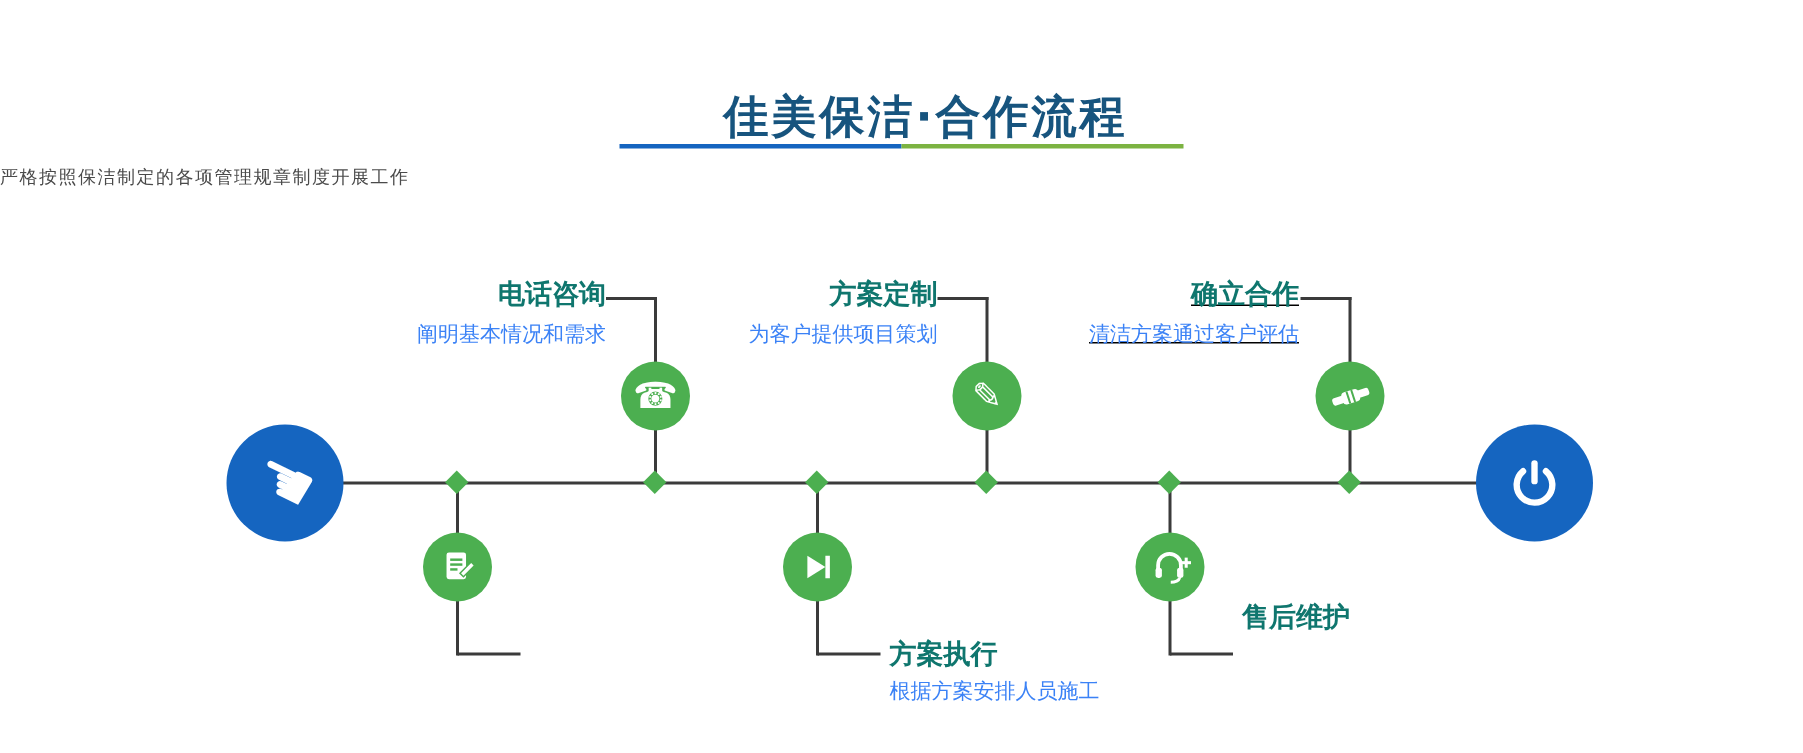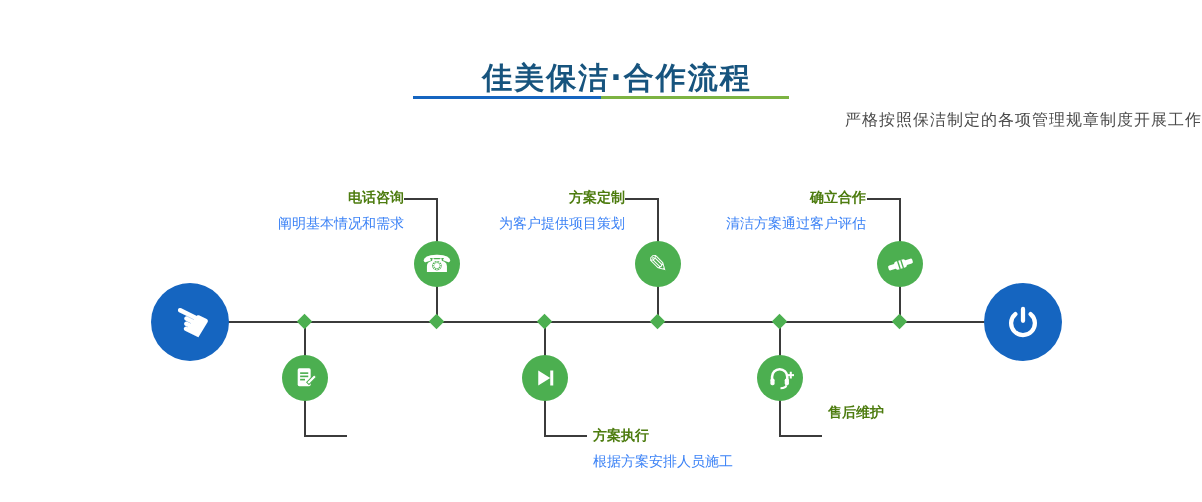--- a/index.html
+++ b/index.html
@@ -10,37 +10,37 @@
   .page-title {
     position:absolute; top:42px; left:0; width:100%; margin:16px;
     text-align:center; font-size:30px; font-weight:bold; color:#17547e;
     letter-spacing:2px;
   }
   .title-divider { position:absolute; top:96px; left:413px; width:376px; height:3px; display:flex; }
   .title-divider .seg-blue  { flex:1; background:#1565c0; }
   .title-divider .seg-green { flex:1; background:#7cb342; }
   .page-subtitle {
     position:absolute; top:110px; left:0; width:100%; margin:0;
-    text-align:right; font-size:16px; color:#4a4a4a; letter-spacing:1px;
+    text-align:left; font-size:12px; color:#4a4a4a; letter-spacing:1px;
   }
   .main-line { position:absolute; top:321px; left:190px; width:833px; height:2px; background:#3b3b3b; z-index:0; }
   .conn { position:absolute; background:#3b3b3b; z-index:1; }
   .diamond { position:absolute; width:11px; height:11px; background:#4caf50; transform:rotate(45deg); z-index:2; }
   .endpoint {
     position:absolute; width:78px; height:78px; border-radius:50%;
     background:#1565c0; display:flex; align-items:center; justify-content:center; z-index:3;
   }
   .hand-glyph { color:#fff; font-size:44px; line-height:1; transform:rotate(26deg); user-select:none; }
   .step-circle {
     position:absolute; width:46px; height:46px; border-radius:50%;
     background:#4caf50; display:flex; align-items:center; justify-content:center; z-index:3;
   }
   .glyph-icon { color:#fff; font-size:24px; line-height:1; user-select:none; }
   .step-text { position:absolute; white-space:nowrap; }
-  .step-text .t { font-size:14px; font-weight:bold; color:#4d7c0f; line-height:20px; }
+  .step-text .t { font-size:18px; font-weight:bold; color:#0f766e; line-height:20px; }
   .step-text .d { font-size:14px; color:#3b82f6; line-height:16px; margin-top:8px; }
   .top-text { text-align:right; }
   .bottom-text { text-align:left; }
 </style>
 </head>
 <body>
 
 <div class="canvas">
 
   <h1 class="page-title">佳美保洁·合作流程</h1>
@@ -149,21 +149,21 @@
   </div>
 
   <div class="step-text top-text" style="right:798px;top:187px;">
     <div class="t">电话咨询</div>
     <div class="d">阐明基本情况和需求</div>
   </div>
   <div class="step-text top-text" style="right:577px;top:187px;">
     <div class="t">方案定制</div>
     <div class="d">为客户提供项目策划</div>
   </div>
-  <div class="step-text top-text" style="right:336px;top:187px;">
+  <div class="step-text top-text" style="right:336px;top:187px;text-decoration:underline;">
     <div class="t">确立合作</div>
     <div class="d">清洁方案通过客户评估</div>
   </div>
 
   <div class="step-text bottom-text" style="left:593px;top:426px;font-family:Liberation Serif, serif;">
     <div class="t">方案执行</div>
     <div class="d">根据方案安排人员施工</div>
   </div>
   <div class="step-text bottom-text" style="left:828px;top:402px;">
     <div class="t">售后维护</div>

